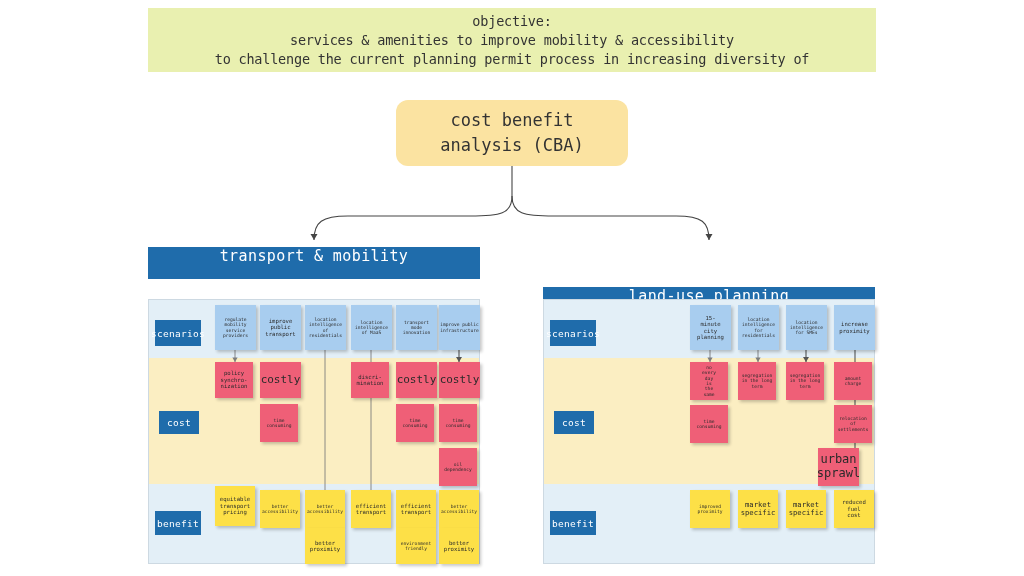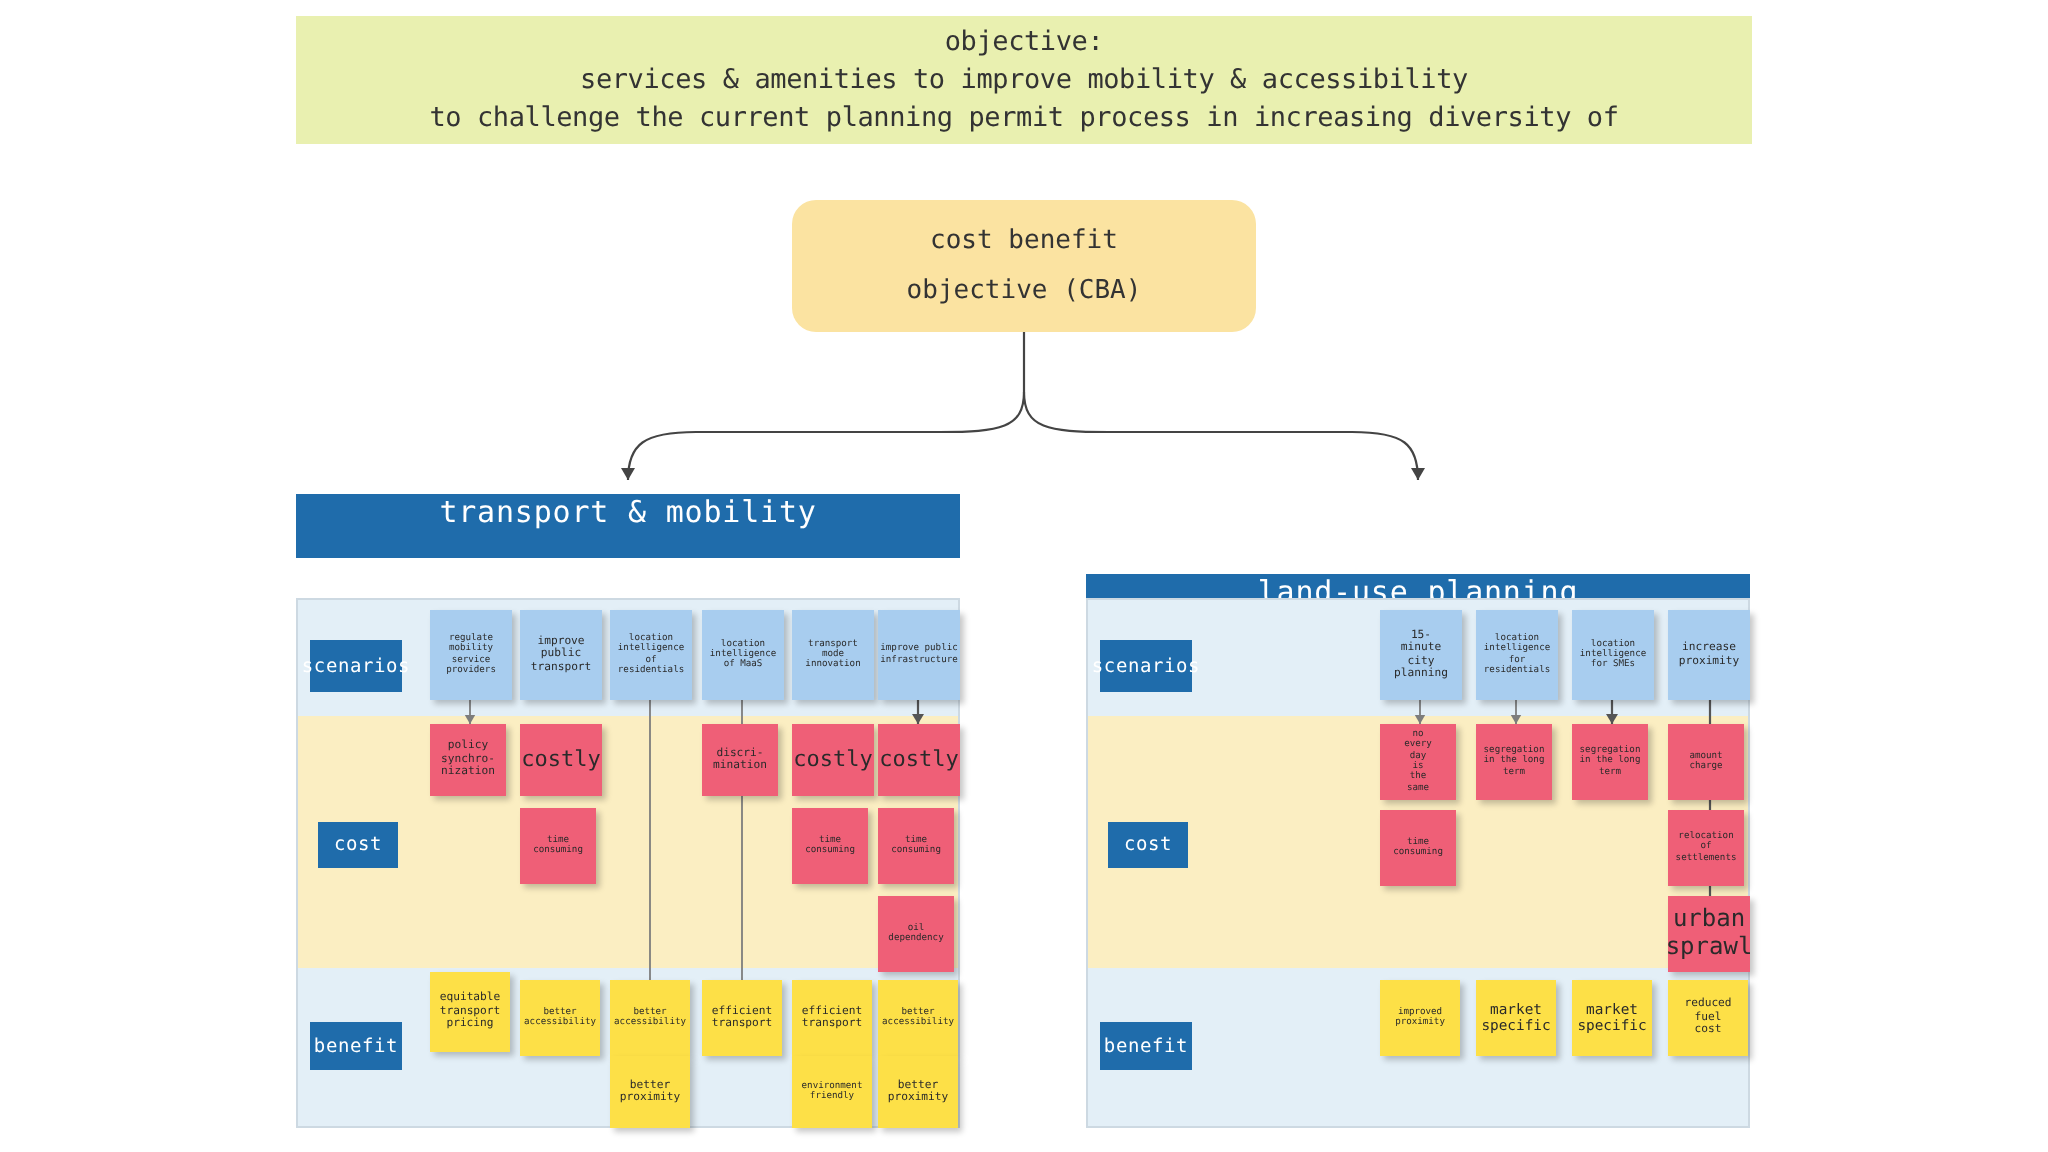--- a/index.html
+++ b/index.html
@@ -29,21 +29,21 @@
   
   .cba {
     position: absolute;
     left: 396px; top: 100px;
     width: 232px; height: 66px;
     background: #fbe3a1;
     border-radius: 12px;
     display: flex; flex-direction: column;
     align-items: center; justify-content: center;
     color: #333333;
-    font-size: 13px;
+    font-size: 17px;
     line-height: 25px;
   }
 
   
   .connectors {
     position: absolute; left: 0; top: 0;
     width: 1024px; height: 576px;
     pointer-events: none;
   }
 
@@ -116,21 +116,21 @@
 <body>
 
 <div class="objective">
   <div>objective:</div>
   <div>services &amp; amenities to improve mobility &amp; accessibility</div>
   <div>to challenge the current planning permit process in increasing diversity of</div>
 </div>
 
 <div class="cba">
   <div>cost benefit</div>
-  <div>objective (CBA)</div>
+  <div>analysis (CBA)</div>
 </div>
 
 <svg class="connectors">
   <path d="M512,166 L512,196" stroke="#444" stroke-width="1.1" fill="none"></path>
   <path d="M512,196 C512,214 500,216 470,216 L348,216 C322,216 314,222 314,240" stroke="#444" stroke-width="1.1" fill="none"></path>
   <path d="M512,196 C512,214 524,216 554,216 L676,216 C702,216 709,222 709,240" stroke="#444" stroke-width="1.1" fill="none"></path>
   <path d="M314,240 l-3.5,-6 l7,0 z" fill="#444"></path>
   <path d="M709,240 l-3.5,-6 l7,0 z" fill="#444"></path>
 </svg>
 
@@ -224,19 +224,19 @@
   <div class="note blue t-xs" style="left:242px;top:5px;width:41px;height:45px">location intelligence for SMEs</div>
   <div class="note blue t-sm" style="left:290px;top:5px;width:41px;height:45px">increase proximity</div>
 
   <div class="note pink t-xs" style="left:146px;top:62px;width:38px;height:38px">no every day is the same</div>
   <div class="note pink t-xs" style="left:194px;top:62px;width:38px;height:38px">segregation in the long term</div>
   <div class="note pink t-xs" style="left:242px;top:62px;width:38px;height:38px">segregation in the long term</div>
   <div class="note pink t-xs" style="left:290px;top:62px;width:38px;height:38px">amount charge</div>
 
   <div class="note pink t-xs" style="left:146px;top:105px;width:38px;height:38px">time consuming</div>
   <div class="note pink t-xs" style="left:290px;top:105px;width:38px;height:38px">relocation of settlements</div>
-  <div class="note pink t-xl" style="left:290px;top:148px;width:41px;height:38px">urban sprawl</div>
+  <div class="note pink t-xl" style="left:274px;top:148px;width:41px;height:38px">urban sprawl</div>
 
   <div class="note green t-xs" style="left:146px;top:190px;width:40px;height:38px">improved proximity</div>
   <div class="note green t-md" style="left:194px;top:190px;width:40px;height:38px">market specific</div>
   <div class="note green t-md" style="left:242px;top:190px;width:40px;height:38px">market specific</div>
   <div class="note green t-sm" style="left:290px;top:190px;width:40px;height:38px">reduced fuel cost</div>
 </div>
 
 </body></html>

